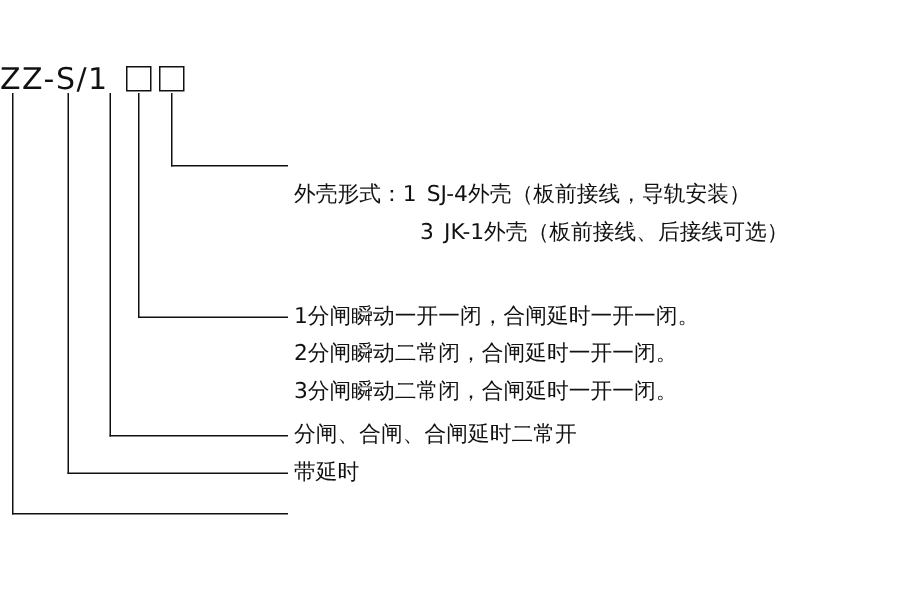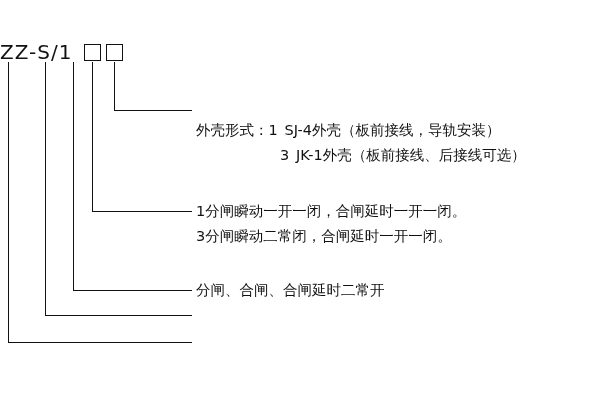--- a/index.html
+++ b/index.html
@@ -98,20 +98,22 @@
   <div class="vline" style="left:8px; top:62px; height:281px;"></div>
   <div class="hline" style="left:8px; top:342px; width:184px;"></div>
 
   <div class="txt" style="left:196px; top:98px;margin-top:20px;">
     <span class="txt-row"><span>外壳形式：</span><span class="num">1</span><span>SJ-4外壳（板前接线，导轨安装）</span></span>
     <span class="txt-row"><span class="ind"></span><span class="num">3</span><span>JK-1外壳（板前接线、后接线可选）</span></span>
   </div>
 
   <div class="txt" style="left:196px; top:199px;">
     <span class="txt-row">1分闸瞬动一开一闭，合闸延时一开一闭。</span>
+    <span class="txt-row">2分闸瞬动二常闭，合闸延时一开一闭。</span>
     <span class="txt-row">3分闸瞬动二常闭，合闸延时一开一闭。</span>
   </div>
 
   <div class="txt" style="left:196px; top:278px;">分闸、合闸、合闸延时二常开</div>
 
+  <div class="txt" style="left:196px; top:303px;">带延时</div>
 
 
 </div>
 
 </body></html>

